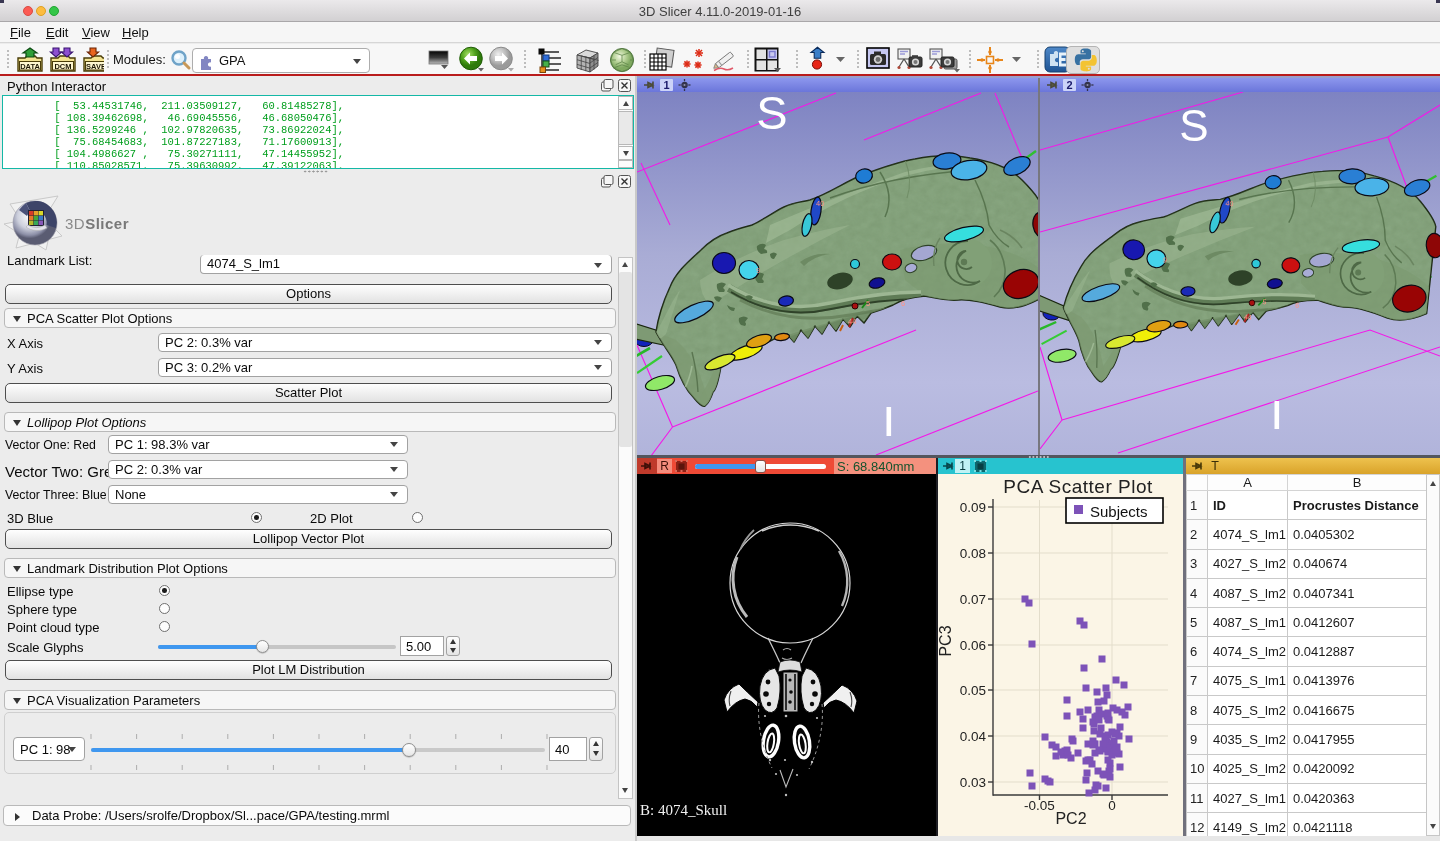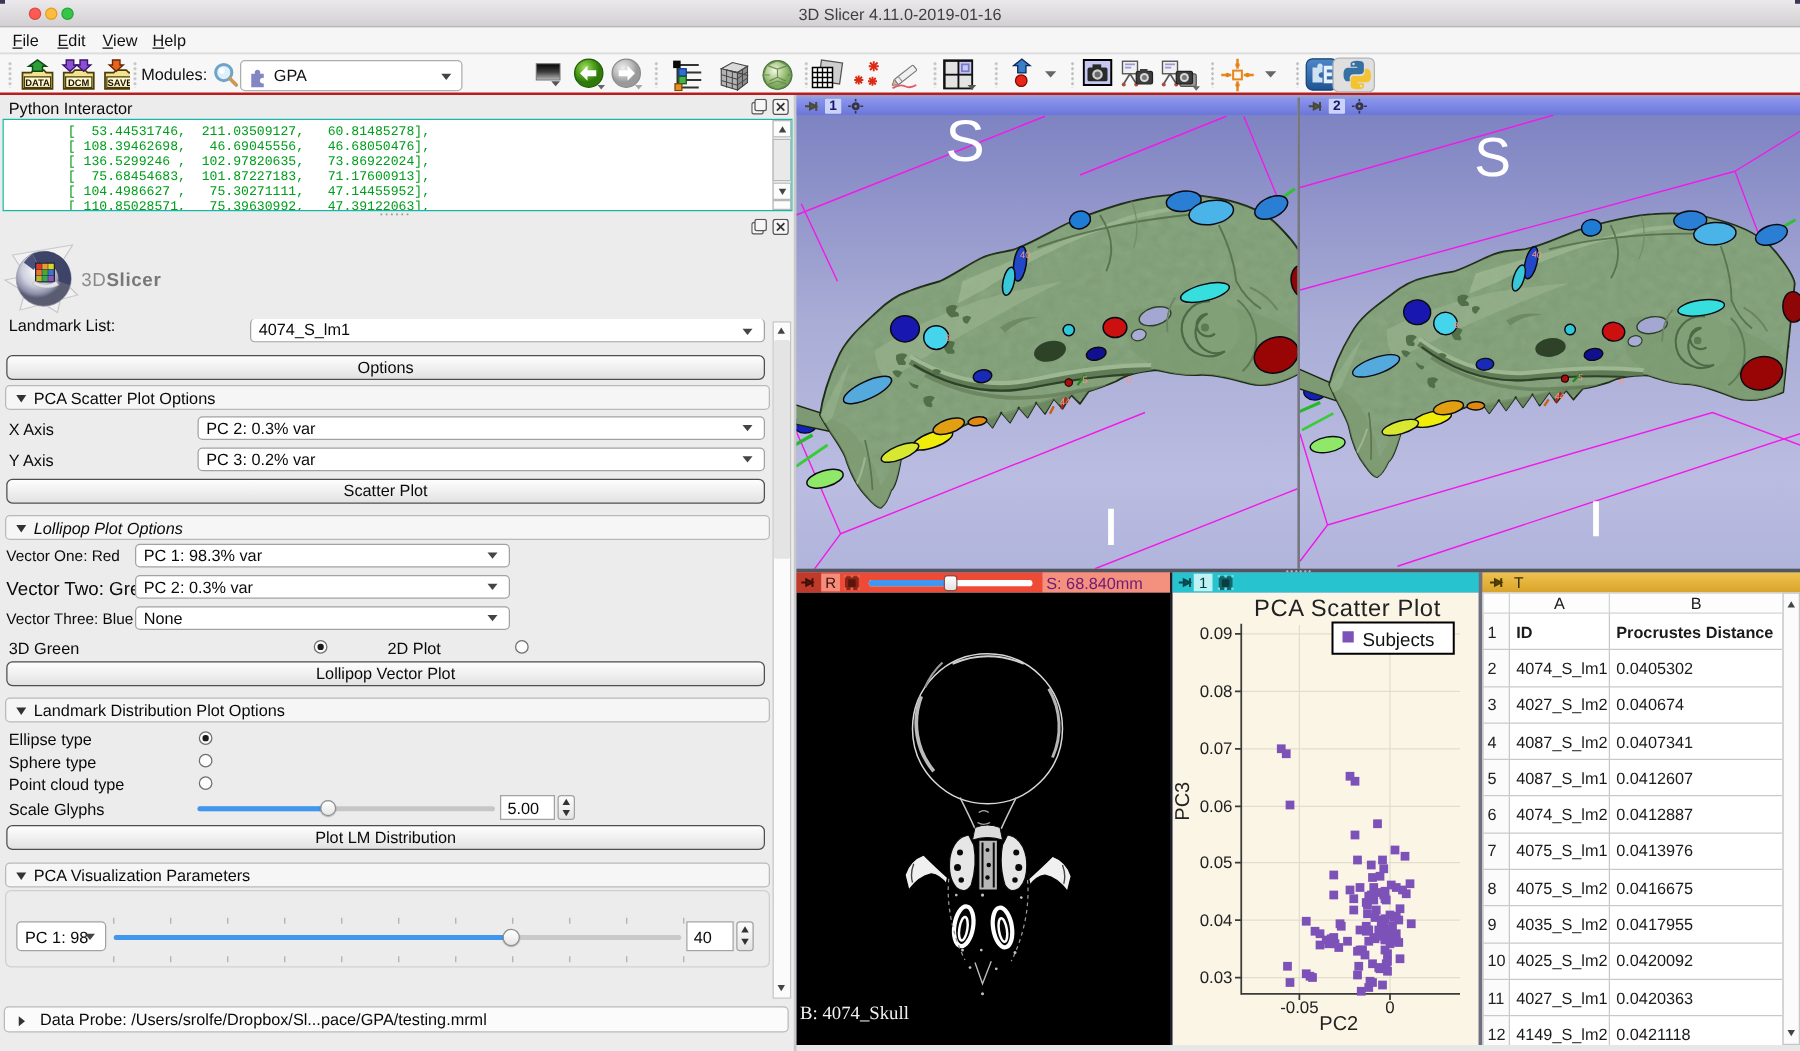--- a/index.html
+++ b/index.html
@@ -365,21 +365,21 @@
         </div>
     <div class="label13" style="left:5px;top:183px;font-size:12.3px;">Vector One: Red</div>
     <div class="combo" style="left:108px;top:180px;width:300px;">PC 1: 98.3% var</div>
     <div class="cararrow" style="left:390px;top:187px;"></div>
     <div class="label13" style="left:5px;top:208px;font-size:15px;">Vector Two: Green</div>
     <div class="combo" style="left:108px;top:205px;width:300px;">PC 2: 0.3% var</div>
     <div class="cararrow" style="left:390px;top:212px;"></div>
     <div class="label13" style="left:5px;top:233px;font-size:12.3px;">Vector Three: Blue</div>
     <div class="combo" style="left:108px;top:230px;width:300px;">None</div>
     <div class="cararrow" style="left:390px;top:237px;"></div>
-    <div class="label13" style="left:7px;top:256px;">3D Green</div>
+    <div class="label13" style="left:7px;top:256px;">3D Blue</div>
     <div class="radio sel" style="left:251px;top:257px;"></div>
     <div class="label13" style="left:310px;top:256px;">2D Plot</div>
     <div class="radio" style="left:412px;top:257px;"></div>
     <div class="macbtn" style="top:274px;">Lollipop Vector Plot</div>
     <div class="sechdr" style="top:303px;">
           <div class="tri"></div>
           <div class="t">Landmark Distribution Plot Options</div>
         </div>
     <div class="label13" style="left:7px;top:329px;">Ellipse type</div>
     <div class="radio sel" style="left:159px;top:330px;"></div>
@@ -687,21 +687,21 @@
           <rect x="11" y="0" width="2" height="2"></rect>
           <rect x="0" y="10" width="2" height="2"></rect>
           <rect x="11" y="10" width="2" height="2"></rect>
           <rect x="5.5" y="0" width="2" height="2"></rect>
           <rect x="5.5" y="10" width="2" height="2"></rect>
         </g>
       </svg>
   <div class="abs" style="left:58px;top:5.5px;width:131px;height:5px;background:#fdfdfd;border-radius:2.5px;"></div>
   <div class="abs" style="left:58px;top:5.5px;width:62px;height:5px;background:#3f97ef;border-radius:2.5px 0 0 2.5px;"></div>
   <div class="abs" style="left:118px;top:1.5px;width:11px;height:13px;background:linear-gradient(#ffffff,#e2e2e2);border:1px solid #8a5048;border-radius:3px;"></div>
-  <div class="abs" style="left:197px;top:0;width:102px;height:16px;background:#f4917e;color:#701a75;font-size:13px;padding:1px 0 0 3px;">S: 68.840mm</div>
+  <div class="abs" style="left:197px;top:0;width:102px;height:16px;background:#f4917e;color:#14532d;font-size:13px;padding:1px 0 0 3px;">S: 68.840mm</div>
 </div>
 <svg class="abs" style="left:637px;top:474px;" width="299" height="362" viewBox="0 0 299 362">
   <rect width="299" height="362" fill="#000000"></rect>
   <g transform="translate(-637,-474)">
     <circle cx="790" cy="583" r="60" fill="none" stroke="#d8d8d8" stroke-width="1.2"></circle>
     <path d="M 737,557 a60,60 0 0 0 10,60" fill="none" stroke="#bbbbbb" stroke-width="3"></path>
     <path d="M 740,550 a60,60 0 0 1 14,-20" fill="none" stroke="#999" stroke-width="1.8"></path>
     <path d="M 839,551 a60,60 0 0 1 3,55" fill="none" stroke="#b5b5b5" stroke-width="2.4"></path>
     <path d="M 762,531 q 28,-12 57,0" fill="none" stroke="#cfcfcf" stroke-width="1.6"></path>
 

